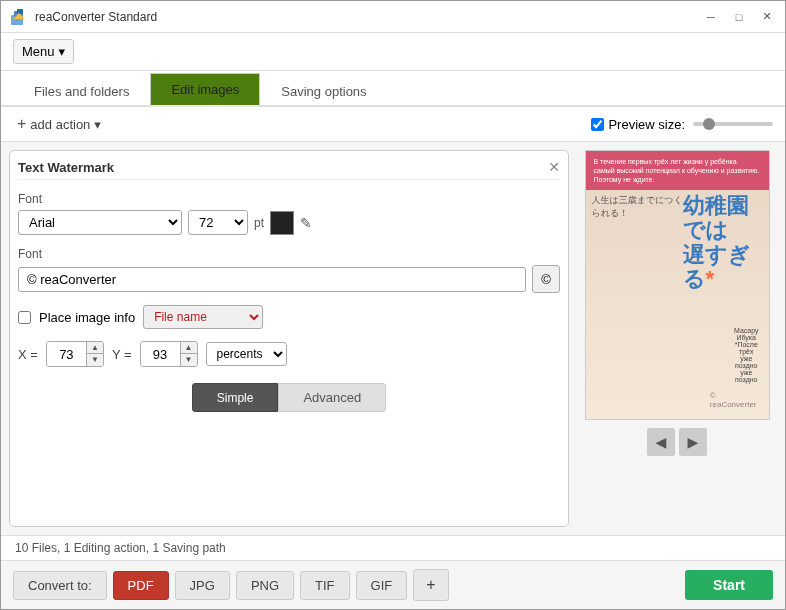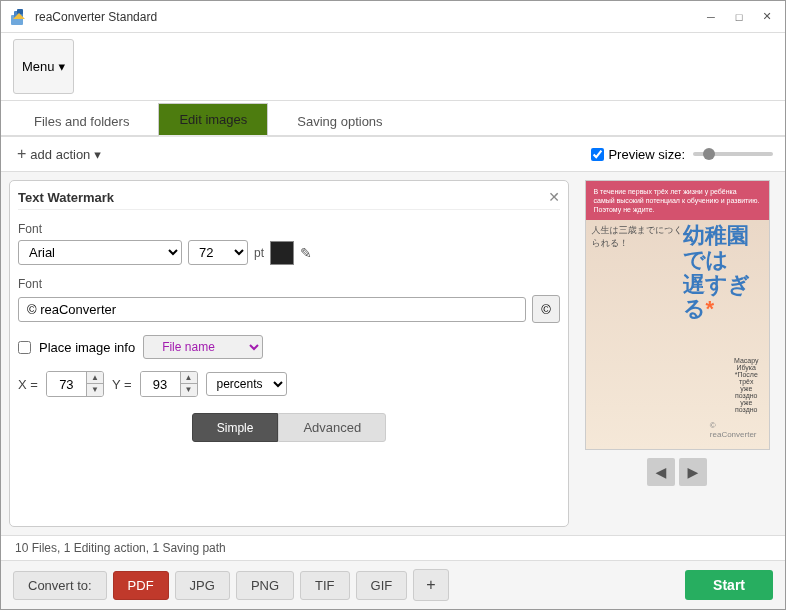--- a/index.html
+++ b/index.html
@@ -60,33 +60,33 @@
       padding: 6px 12px;
       display: flex;
       align-items: center;
       border-bottom: 1px solid #ddd;
     }
     .menu-btn {
       display: flex;
       align-items: center;
       gap: 4px;
       cursor: pointer;
-      padding: 19px 8px;
+      padding: 4px 8px;
       border: 1px solid #ccc;
       background: #f5f5f5;
       border-radius: 3px;
       font-size: 13px;
     }
     .tabs-bar {
       background: #fff;
       padding: 0 12px;
       display: flex;
       align-items: flex-end;
       border-bottom: 2px solid #ddd;
-      gap: 8px;
+      gap: 0;
     }
     .tab {
       padding: 8px 20px;
       cursor: pointer;
       font-size: 13px;
       color: #555;
       border: 1px solid transparent;
       border-bottom: none;
       background: transparent;
       position: relative;
@@ -251,26 +251,26 @@
       font-size: 13px;
       border-radius: 3px;
     }
     .place-info-row {
       display: flex;
       align-items: center;
       gap: 8px;
     }
     .place-info-select {
       width: 120px;
-      padding: 3px 14px;
+      padding: 3px 6px;
       border: 1px solid #aaa;
       border-radius: 3px;
       font-size: 12px;
       background: #f0f0f0;
-      color: #a21caf;
+      color: #b91c1c;
     }
     .coords-row {
       display: flex;
       align-items: center;
       gap: 8px;
       margin-top: 8px;
     }
     .coord-label {
       font-size: 13px;
       color: #444;

